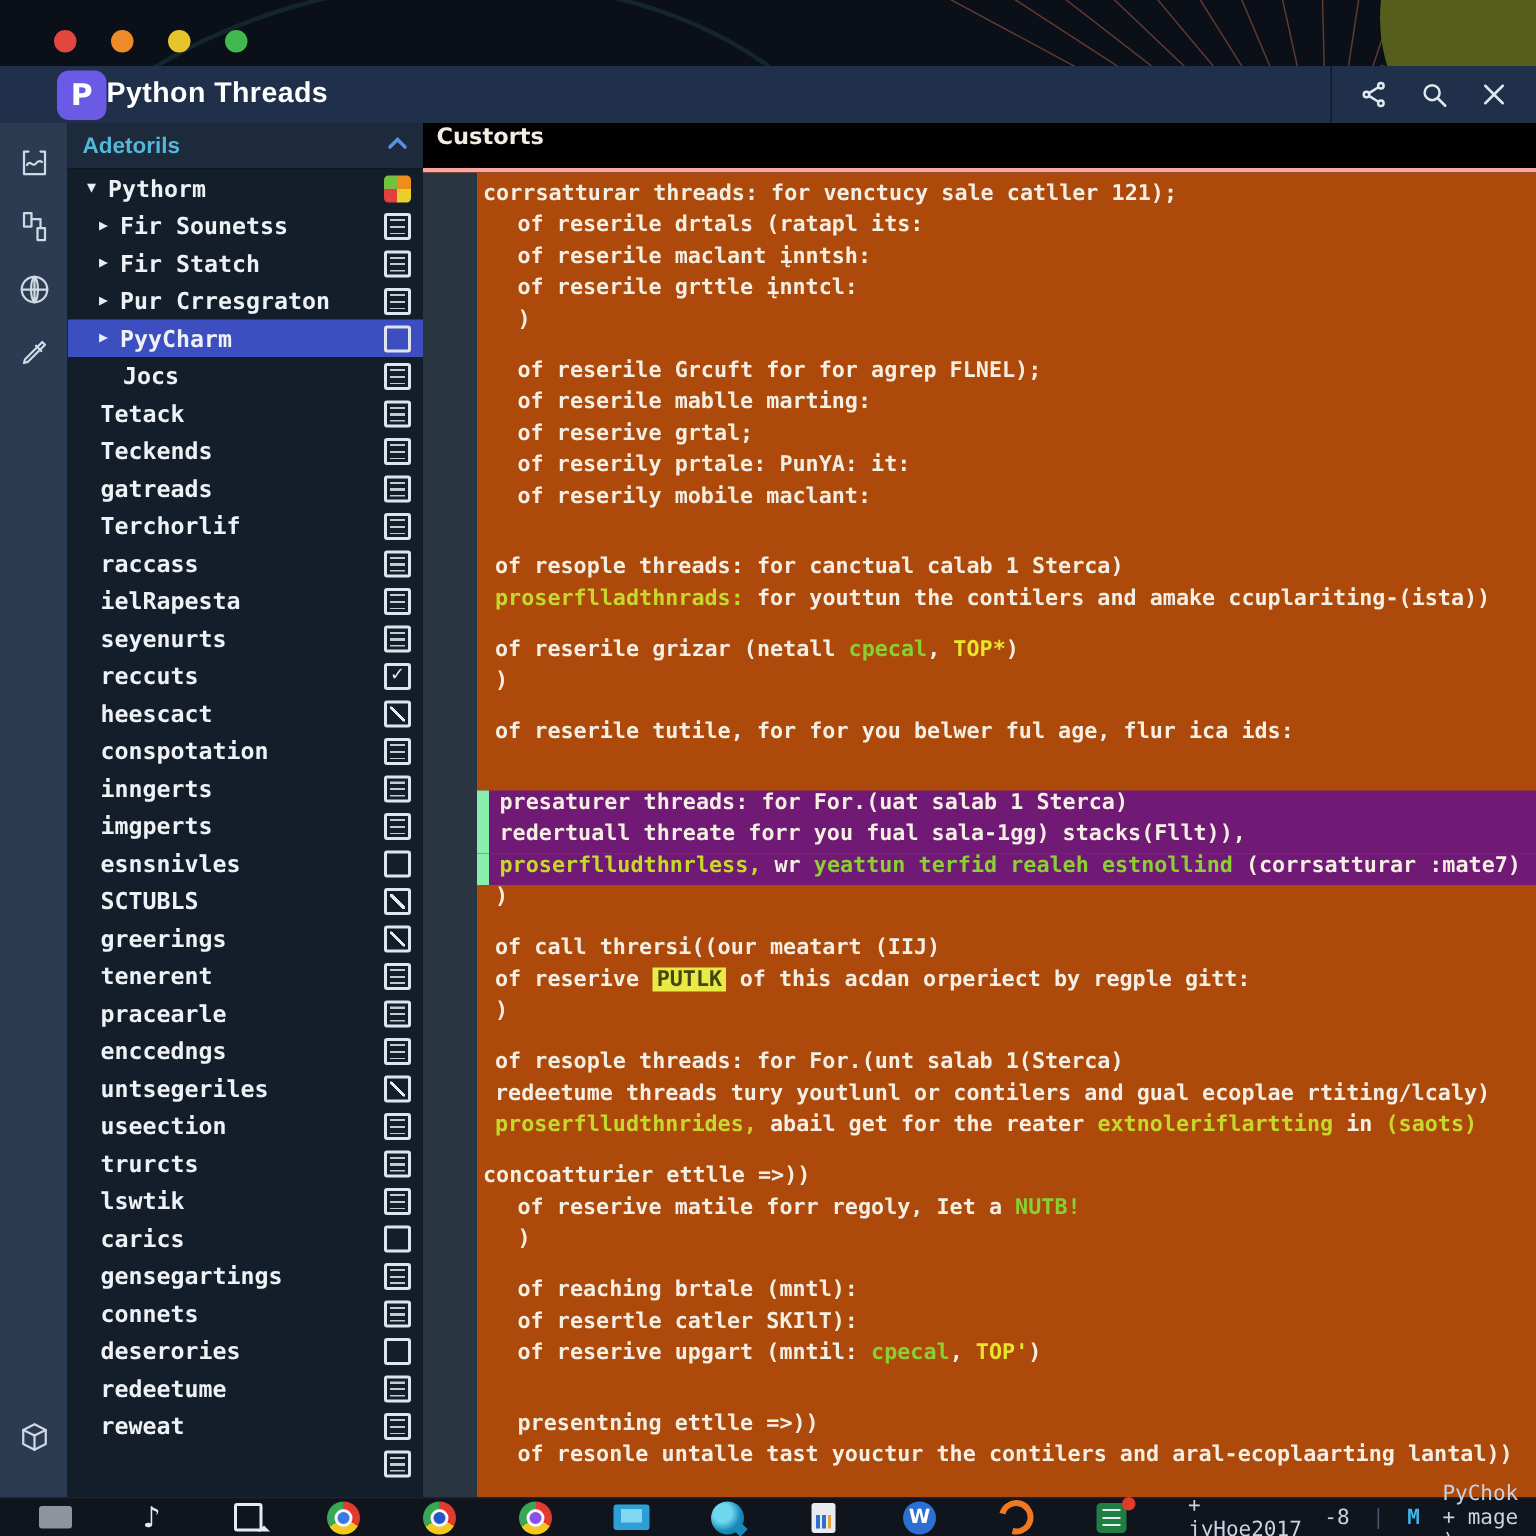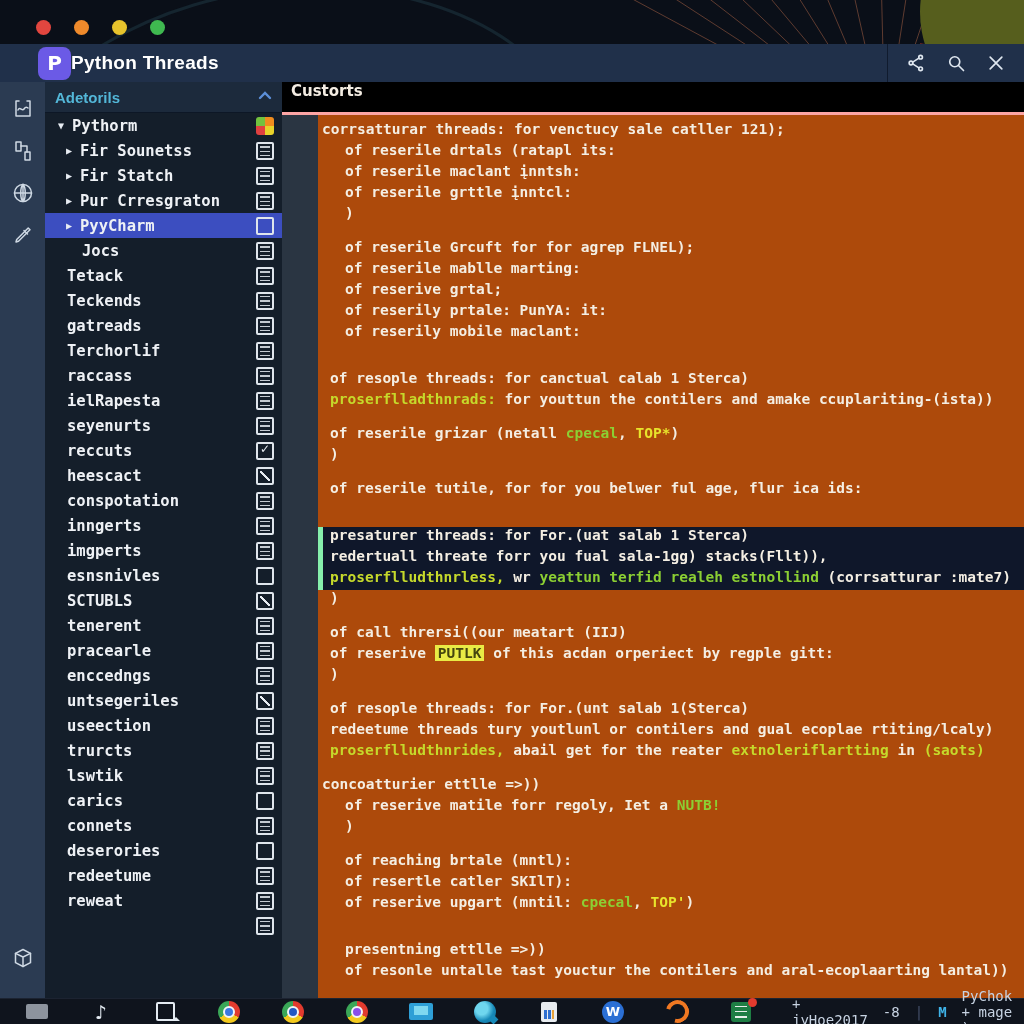--- a/index.html
+++ b/index.html
@@ -49,21 +49,21 @@
   
   #editor{flex:1;display:flex;flex-direction:column;min-width:0}
   #tabbar{height:30px;background:#000000;flex:none;display:flex;border-bottom:3px solid #fca5a5}
   #tab-label{color:#f3ece2;font:bold 15px "DejaVu Sans",sans-serif;margin-left:9px}
   #code{flex:1;background:#ad4a0b;position:relative;padding-top:6px;overflow:hidden}
   #code::before{content:"";position:absolute;left:0;top:0;bottom:0;width:36px;background:#2a3542}
   .cl{position:relative;margin-left:36px;height:21px;line-height:21px;
       font:bold 14.5px "DejaVu Sans Mono",monospace;white-space:nowrap}
   .cl.blank{height:13px}
   .i0{padding-left:4px}.i1{padding-left:12px}.i2{padding-left:27px}
-  .cl.hl{background:#0f172a;border-left:5px solid #86efac}
+  .cl.hl{background:#701a75;border-left:8px solid #86efac}
   .cl.hl.i1{padding-left:7px}
   .c-w{color:#f4eee3}.c-l{color:#c6d92b}.c-g{color:#8ccf33}.c-y{color:#e8e42c}
   .c-k{background:#e9ea45;color:#44450f;padding:0 3px}
   
   #taskbar{position:absolute;left:0;bottom:0;width:1024px;height:26px;background:#0f141d;
            border-top:1px solid #1c2331;display:flex;align-items:center;box-sizing:border-box;padding-left:24px}
   .ti{width:26px;height:24px;margin-right:38px;position:relative;display:flex;align-items:center;justify-content:center;cursor:pointer}
   .s-window{width:22px;height:15px;background:#8d949e;border-radius:2px;display:block}
   .s-note{color:#e4ebf2;font:19px "DejaVu Sans",sans-serif}
   .s-tview{width:15px;height:15px;border:2px solid #e4ebf2;border-radius:2px;display:block;position:relative}
@@ -261,20 +261,24 @@
         </div>
         <div class="row pl-root">
           <span>esnsnivles</span>
           <span class="rowico ico-empty"></span>
         </div>
         <div class="row pl-root">
           <span>SCTUBLS</span>
           <span class="rowico ico-diag"></span>
         </div>
         <div class="row pl-root">
+          <span>greerings</span>
+          <span class="rowico ico-diag"></span>
+        </div>
+        <div class="row pl-root">
           <span>tenerent</span>
           <span class="rowico ico-doc"></span>
         </div>
         <div class="row pl-root">
           <span>pracearle</span>
           <span class="rowico ico-doc"></span>
         </div>
         <div class="row pl-root">
           <span>enccedngs</span>
           <span class="rowico ico-doc"></span>
@@ -291,20 +295,24 @@
           <span>trurcts</span>
           <span class="rowico ico-doc"></span>
         </div>
         <div class="row pl-root">
           <span>lswtik</span>
           <span class="rowico ico-doc"></span>
         </div>
         <div class="row pl-root">
           <span>carics</span>
           <span class="rowico ico-empty"></span>
+        </div>
+        <div class="row pl-root">
+          <span>gensegartings</span>
+          <span class="rowico ico-doc"></span>
         </div>
         <div class="row pl-root">
           <span>connets</span>
           <span class="rowico ico-doc"></span>
         </div>
         <div class="row pl-root">
           <span>deserories</span>
           <span class="rowico ico-empty"></span>
         </div>
         <div class="row pl-root">

